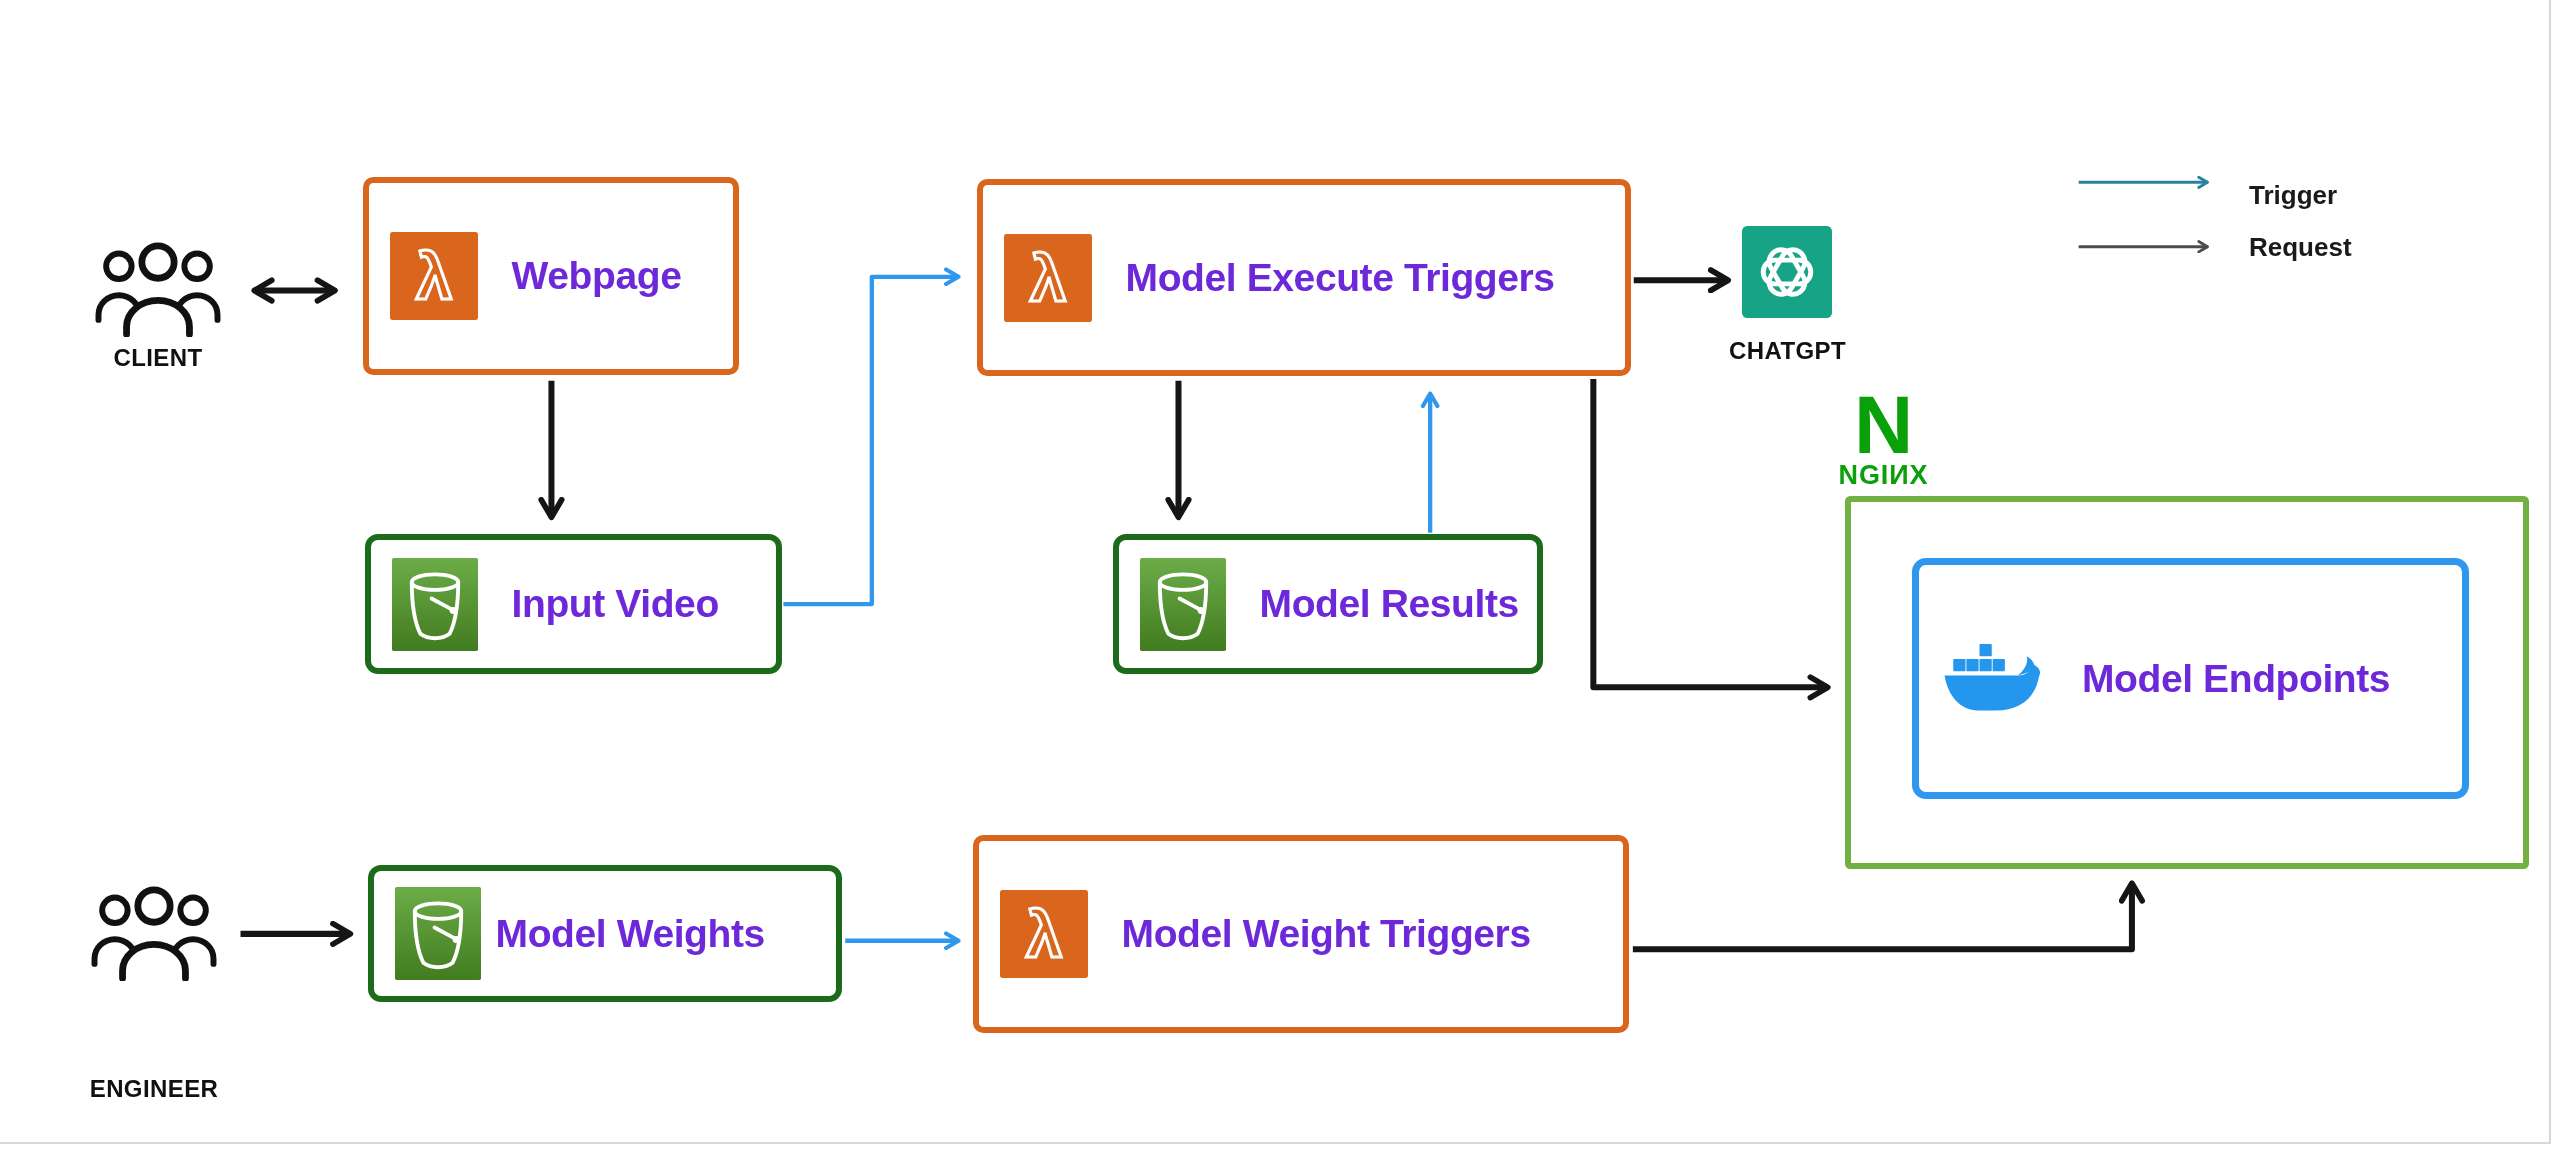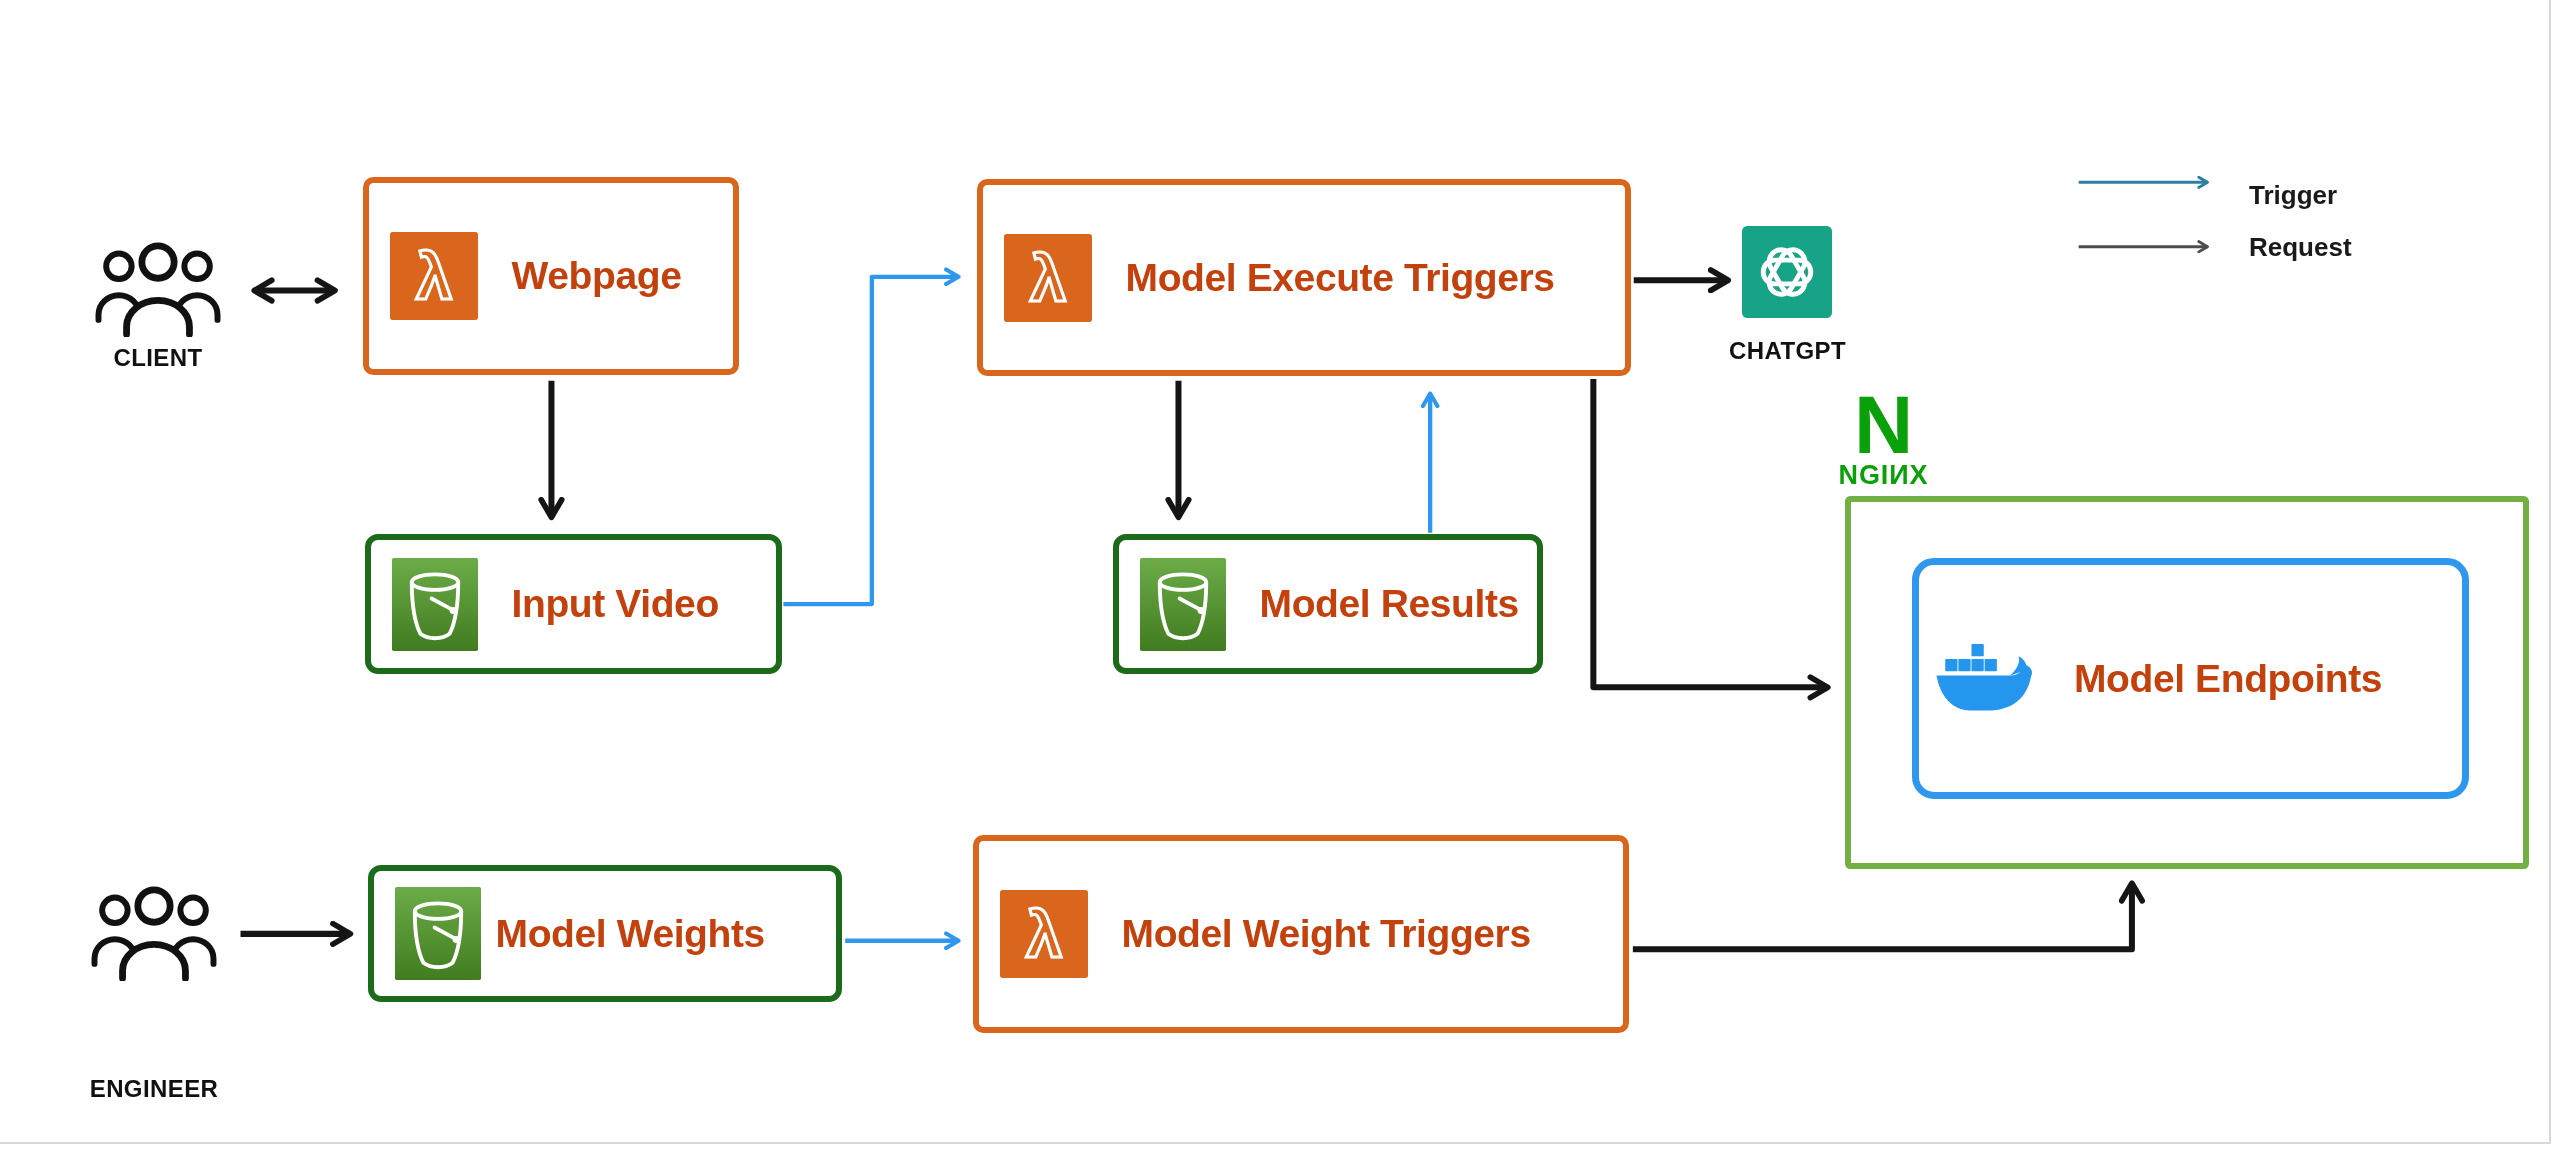--- a/index.html
+++ b/index.html
@@ -27,21 +27,21 @@
   .node{
     position:absolute;
     background:#ffffff;
     display:flex;align-items:center;
     box-sizing:border-box;
     padding-left:20.6px;gap:34px;
   }
   .node.lambda-node{border:6.9px solid var(--orange);border-radius:10.3px;}
   .node.s3-node{border:6.9px solid var(--darkgreen);border-radius:13px;}
   .node-label{
-    font-size:39px;font-weight:bold;color:#c2410c;
+    font-size:39px;font-weight:bold;color:#6d28d9;
     white-space:nowrap;letter-spacing:-0.4px;
   }
   .svc-icon{flex:0 0 auto;display:block;}
   .actor{position:absolute;}
   .actor-label,.chip-label{
     position:absolute;text-align:center;
     font-size:24px;font-weight:bold;color:#111;letter-spacing:0.4px;
     white-space:nowrap;
   }
   .chatgpt-chip{
@@ -49,23 +49,23 @@
     display:flex;align-items:center;justify-content:center;
   }
   .nginx-group{position:absolute;text-align:center;color:var(--nginxgreen);}
   .nginx-n{font-size:82px;font-weight:bold;line-height:0.78;display:block;}
   .nginx-word{font-size:27px;font-weight:bold;letter-spacing:0.9px;display:block;margin-top:3.4px;}
   .nginx-box{
     position:absolute;border:6.9px solid var(--lightgreen);
     border-radius:5.2px;background:#ffffff;box-sizing:border-box;
   }
   .endpoints-box{
-    position:absolute;border:7.7px solid var(--blue);border-radius:22px;
+    position:absolute;border:7.7px solid var(--blue);border-radius:14px;
     background:#ffffff;box-sizing:border-box;
-    display:flex;align-items:center;padding-left:14px;gap:36px;
+    display:flex;align-items:center;padding-left:22px;gap:36px;
   }
   .legend{position:absolute;}
   .legend-label{
     position:absolute;font-size:26px;font-weight:bold;color:#1a1a1a;white-space:nowrap;
   }
   .page-edge{position:absolute;background:var(--edge);}
 </style>
 </head>
 <body>
 

